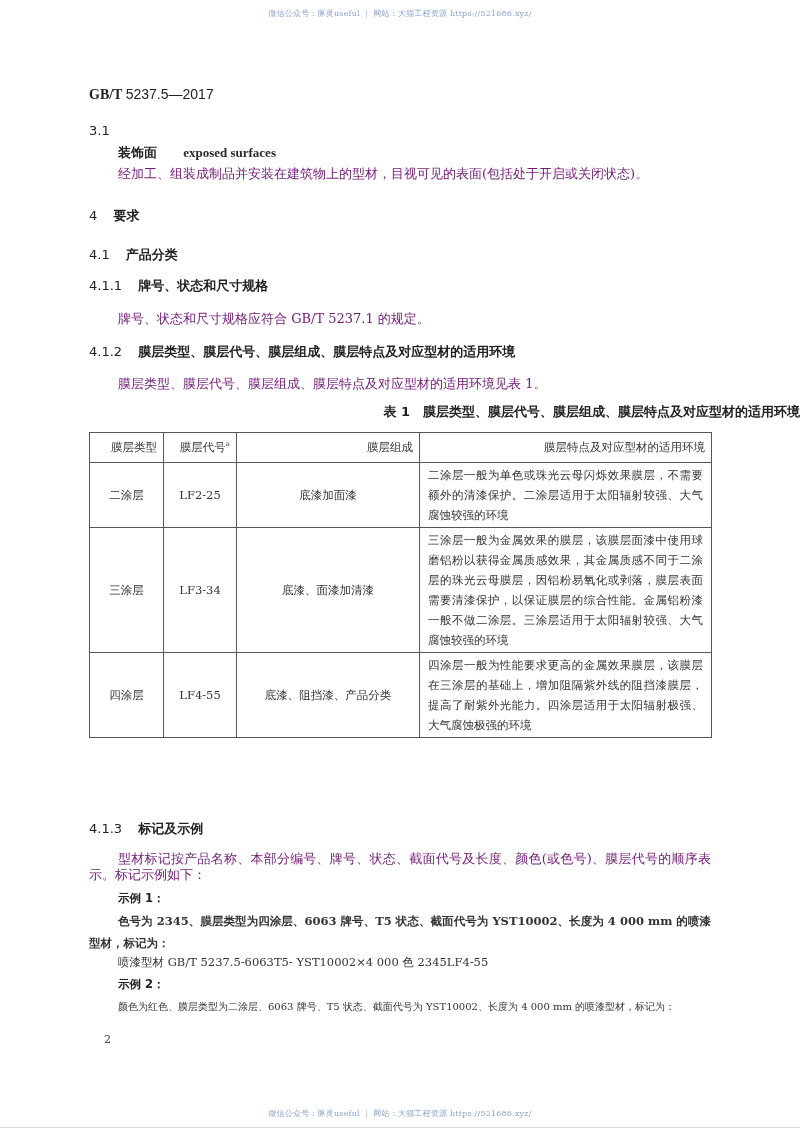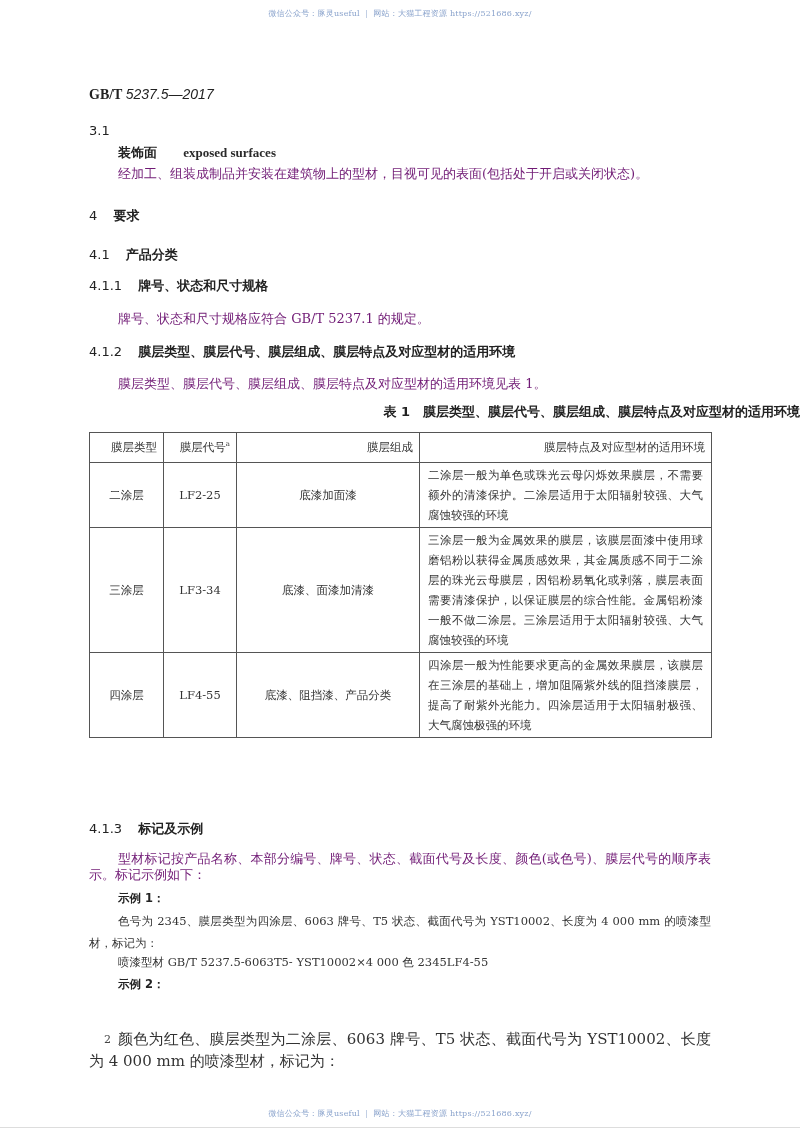--- a/index.html
+++ b/index.html
@@ -10,21 +10,21 @@
   .wm {
     position: absolute; left: 0; width: 800px; text-align: center;
     font-size: 8px; color: #8aa3cc; font-family: "DejaVu Serif", serif; letter-spacing: 0.2px;
   }
   .wm-top { top: 8px; }
   .wm-bottom { top: 1108px; }
   .bottom-rule { position: absolute; left: 0; top: 1127px; width: 800px; height: 1px; background: #dddddd; }
 
   .abs { position: absolute; white-space: nowrap; }
   .std-code { left: 89px; top: 86px; font-family: "Liberation Serif", serif; font-weight: bold; font-size: 14px; color: #222; }
-  .std-code .num { font-family: "Liberation Sans", sans-serif; font-weight: normal; font-style: italic; }
+  .std-code .num { font-family: "Liberation Sans", sans-serif; font-weight: normal; }
   .h-sans { font-family: "DejaVu Sans", "Liberation Sans", sans-serif; color: #222; }
   .body-txt { font-size: 13px; color: #701a75; }
 
   table.t1 {
     position: absolute; left: 89px; top: 432px; width: 622px; border-collapse: collapse;
     font-size: 11.5px; color: #333; table-layout: fixed;
   }
   table.t1 td, table.t1 th {
     border: 1px solid #555; padding: 0 6px; vertical-align: middle; font-weight: normal;
   }
@@ -115,22 +115,22 @@
   </tbody>
 </table>
 
 <div class="abs h-sans" style="left:89px; top:820px; font-size:13px;">
   <span>4.1.3</span>
   <span style="margin-left:12px; font-weight:bold;">标记及示例</span>
 </div>
 <div class="body-txt" style="position:absolute; left:89px; top:851px; width:622px; line-height:16px; text-indent:29px; text-align:justify;">型材标记按产品名称、本部分编号、牌号、状态、截面代号及长度、颜色(或色号)、膜层代号的顺序表示。标记示例如下：</div>
 
 <div class="abs h-sans" style="left:118px; top:891px; font-size:11.5px; font-weight:bold;">示例 1：</div>
-<div style="position:absolute; left:89px; top:910px; width:622px; font-size:11.5px; line-height:22px; text-indent:29px; text-align:justify; color:#333;">色号为 2345、膜层类型为四涂层、6063 牌号、T5 状态、截面代号为 YST10002、长度为 4 000 mm 的喷漆型材，标记为：</div>
+<div style="position:absolute; left:89px; top:910px; width:622px; font-size:11.5px; line-height:22px; text-indent:29px; text-align:justify; color:#333;font-weight:bold;">色号为 2345、膜层类型为四涂层、6063 牌号、T5 状态、截面代号为 YST10002、长度为 4 000 mm 的喷漆型材，标记为：</div>
 <div class="abs" style="left:118px; top:955px; font-size:11.5px; color:#333;">喷漆型材 GB/T 5237.5-6063T5- YST10002×4 000 色 2345LF4-55</div>
 
 <div class="abs h-sans" style="left:118px; top:977px; font-size:11.5px; font-weight:bold;">示例 2：</div>
-<div style="position:absolute; left:89px; top:996px; width:622px; font-size:15px; line-height:22px; text-indent:29px; text-align:justify; color:#333;margin-top:32px;">颜色为红色、膜层类型为二涂层、6063 牌号、T5 状态、截面代号为 YST10002、长度为 4 000 mm 的喷漆型材，标记为：</div>
+<div style="position:absolute; left:89px; top:996px; width:622px; font-size:10px; line-height:22px; text-indent:29px; text-align:justify; color:#333;">颜色为红色、膜层类型为二涂层、6063 牌号、T5 状态、截面代号为 YST10002、长度为 4 000 mm 的喷漆型材，标记为：</div>
 
 <div class="abs" style="left:104px; top:1033px; font-size:11px; color:#444;">2</div>
 
 <div class="wm wm-bottom">微信公众号：豚灵useful ｜ 网站：大猫工程资源 https://521686.xyz/</div>
 <div class="bottom-rule"></div>
 
 </body></html>

